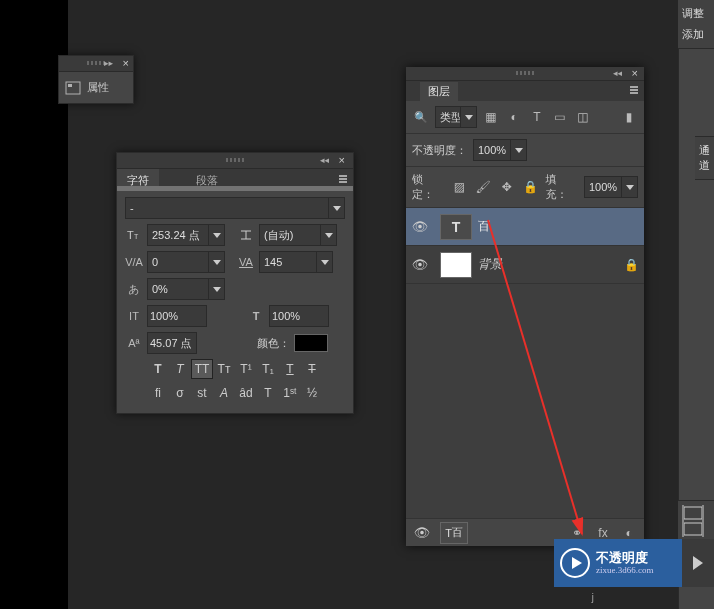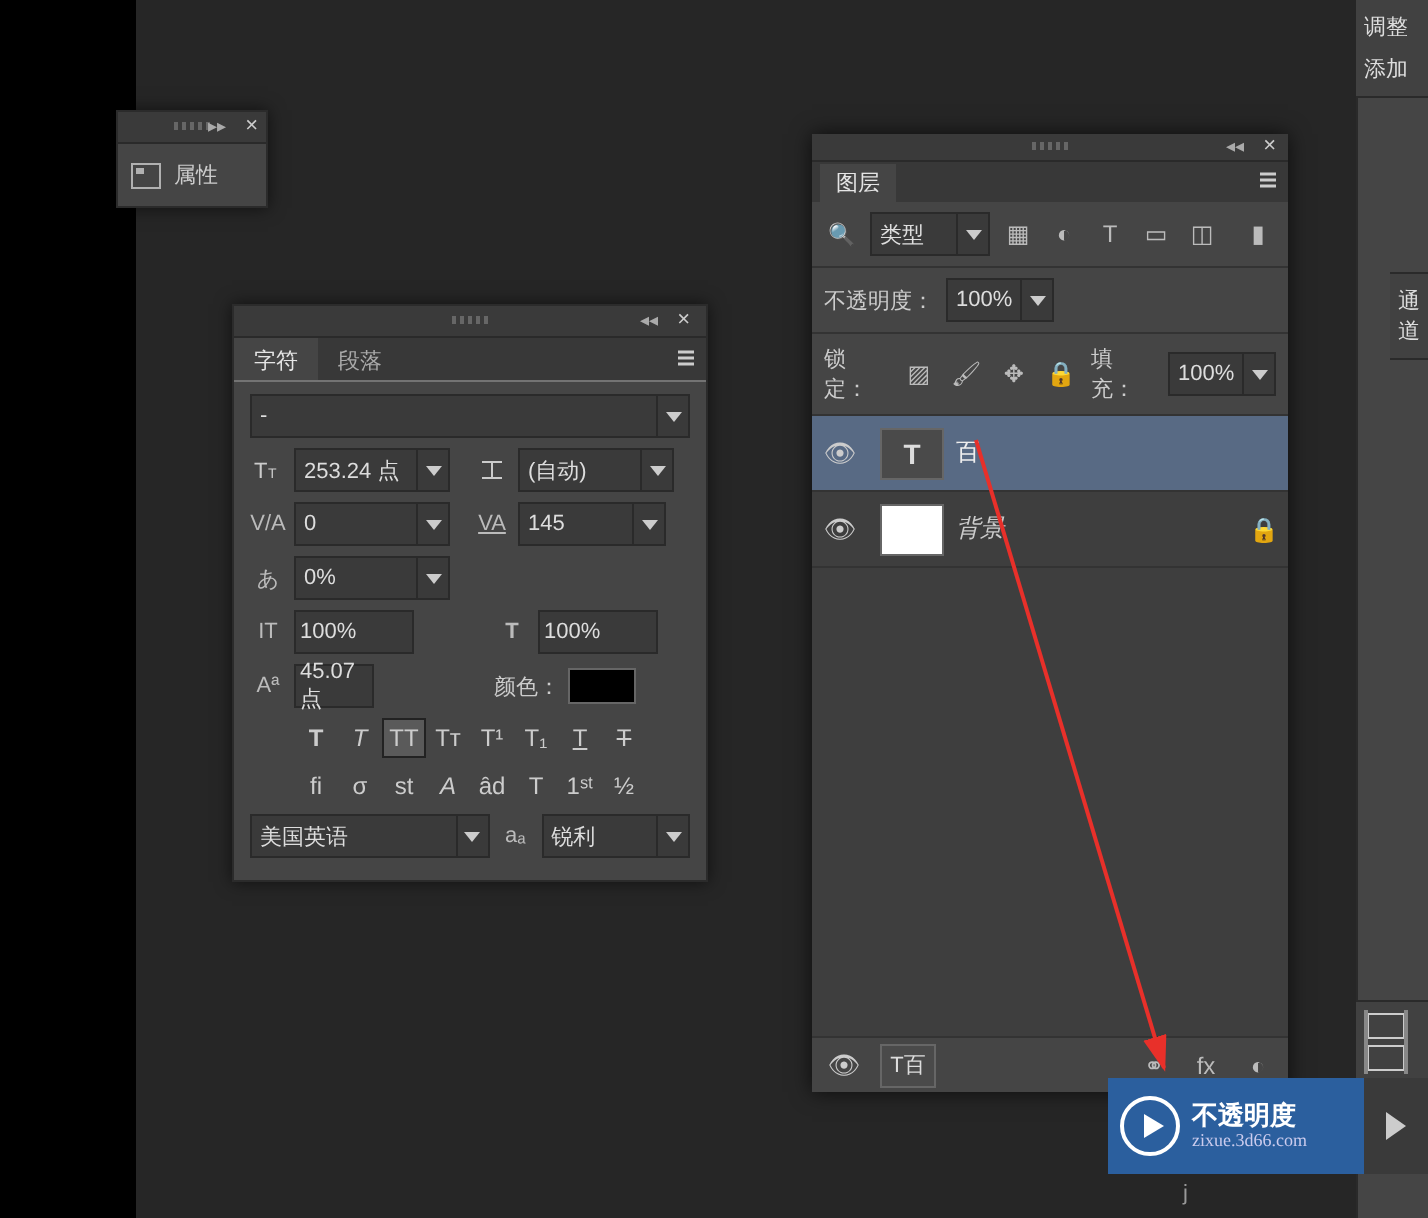--- a/index.html
+++ b/index.html
@@ -15,21 +15,21 @@
   .panel-header .close { position:absolute; right:4px; top:1px; font-size:11px; color:#ccc; cursor:pointer;}
   .panel-menu { position:absolute; right:4px; top:2px; cursor:pointer; }
   .panel-menu svg { width:12px; height:12px;}
   
   .prop-panel { left:58px; top:55px; width:76px; }
   .prop-body { padding:8px 6px; display:flex; align-items:center; gap:6px; background:#454545; }
   .prop-icon { width:16px; height:14px; opacity:0.8;}
 
   
   .char-panel { left:116px; top:152px; width:238px; background:#454545; }
-  .char-tabs { display:flex; height:22px; background:#383838; border-bottom:1px solid #737373; position:relative; }
+  .char-tabs { display:flex; height:22px; background:#383838; border-bottom:5px solid #737373; position:relative;gap:27px; }
   .tab { padding:4px 10px; font-size:11px; color:#aaa; cursor:pointer; }
   .tab.active { background:#454545; color:#e5e5e5; }
   .char-tabs .panel-menu { position:absolute; right:4px; top:4px;}
 
   .char-body { padding:6px 8px; background:#454545; }
   .row { display:flex; align-items:center; gap:4px; margin-bottom:5px; min-height:22px; }
   .dropdown { display:flex; align-items:center; background:#3a3a3a; border:1px solid #2a2a2a; height:22px; }
   .dropdown .val { flex:1; padding:0 4px; color:#ddd; font-size:11px; white-space:nowrap; overflow:hidden; }
   .dropdown .arrow { width:16px; height:100%; border-left:1px solid #2a2a2a; display:flex; align-items:center; justify-content:center; }
   .arrow::after { content:''; border-left:4px solid transparent; border-right:4px solid transparent; border-top:5px solid #ccc; }
@@ -42,21 +42,21 @@
   
   .color-swatch { width:34px; height:18px; background:#000; border:1px solid #666; }
   .label-txt { font-size:11px; color:#ccc; }
 
   
   .layers-panel { position:absolute; left:406px; top:67px; width:238px; background:#454545; box-shadow:0 0 10px rgba(0,0,0,0.7);}
   .layers-header { height:14px; background:#3a3a3a; position:relative; border-bottom:1px solid #2a2a2a;}
   .layers-header .dots{position:absolute; left:50%; top:4px; transform:translateX(-50%); width:18px; height:4px; background:repeating-linear-gradient(to right,#666 0 2px,transparent 2px 4px);}
   .layers-header .collapse{position:absolute; right:22px; top:1px; font-size:9px; color:#aaa; cursor:pointer;}
   .layers-header .close{position:absolute; right:6px; top:0; font-size:11px; color:#ccc; cursor:pointer;}
-  .layers-tabs { height:20px; background:#383838; display:flex; align-items:center; padding-left:4px; position:relative;}
+  .layers-tabs { height:20px; background:#383838; display:flex; align-items:center; padding-left:14px; position:relative;}
   .layers-tabs .tab { padding:2px 8px;}
   .layers-tabs .panel-menu { right:4px; top:3px;}
   .layers-toolbar { padding:5px 6px; display:flex; align-items:center; gap:5px; border-bottom:1px solid #333;}
   .icon-btn { width:18px; height:18px; display:flex; align-items:center; justify-content:center; color:#bbb; cursor:pointer; font-size:12px;}
   .layers-toolbar2 { padding:5px 6px; display:flex; align-items:center; gap:6px; border-bottom:1px solid #333;}
   .layers-lockrow { padding:5px 6px; display:flex; align-items:center; gap:6px; border-bottom:1px solid #333;}
   
   .layer-list { background:#3e3e3e; min-height:310px; max-height:310px; overflow:hidden;}
   .layer-item { display:flex; align-items:center; height:38px; border-bottom:1px solid #333; }
   .layer-item.selected { background:#586a84; }
@@ -181,21 +181,21 @@
         </div>
       <span class="micon" style="margin-left:36px">
           <b>T</b>
         </span>
       <div class="input-box" style="width:60px">
           <span>100%</span>
         </div>
     </div>
     <div class="row">
       <span class="micon">Aª</span>
-      <div class="input-box" style="width:40px">
+      <div class="input-box" style="width:50px">
           <span>45.07 点</span>
         </div>
       <span class="label-txt" style="margin-left:56px">颜色：</span>
       <div class="color-swatch"></div>
     </div>
     <div class="style-buttons">
       <div class="sbtn">
           <b>T</b>
         </div>
       <div class="sbtn">
@@ -216,50 +216,39 @@
       <div class="sbtn">fi</div>
       <div class="sbtn">σ</div>
       <div class="sbtn">st</div>
       <div class="sbtn">
           <i>A</i>
         </div>
       <div class="sbtn">ȃd</div>
       <div class="sbtn">T</div>
       <div class="sbtn">1ˢᵗ</div>
       <div class="sbtn">½</div>
-    </div>
-    <div class="row">
-      <div class="dropdown" style="flex:1.3">
-          <span class="val">美国英语</span>
-          <span class="arrow"></span>
-        </div>
-      <span class="micon">aₐ</span>
-      <div class="dropdown" style="flex:0.8">
-          <span class="val">锐利</span>
-          <span class="arrow"></span>
-        </div>
     </div>
   </div>
 </div>
 
 <div class="layers-panel">
   <div class="layers-header">
     <span class="dots"></span>
     <span class="collapse">◂◂</span>
     <span class="close">×</span>
   </div>
   <div class="layers-tabs">
     <div class="tab active">图层</div>
     <div class="panel-menu"><svg viewBox="0 0 12 12">
           <path d="M2 3h8M2 6h8M2 9h8" stroke="#ccc" stroke-width="1.5"></path>
         </svg></div>
   </div>
   <div class="layers-toolbar">
     <span class="micon">🔍</span>
-    <div class="dropdown" style="width:60px">
+    <div class="dropdown" style="width:42px">
         <span class="val">类型</span>
         <span class="arrow"></span>
       </div>
     <span class="icon-btn">▦</span>
     <span class="icon-btn">◐</span>
     <span class="icon-btn">T</span>
     <span class="icon-btn">▭</span>
     <span class="icon-btn">◫</span>
     <span class="icon-btn" style="margin-left:auto">▮</span>
   </div>

